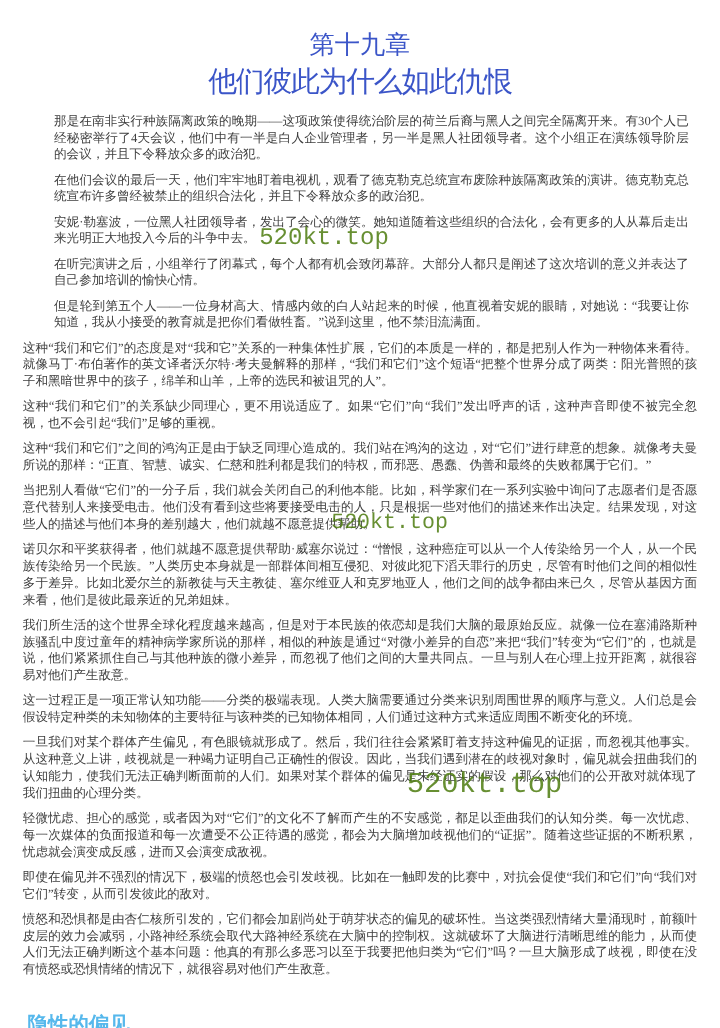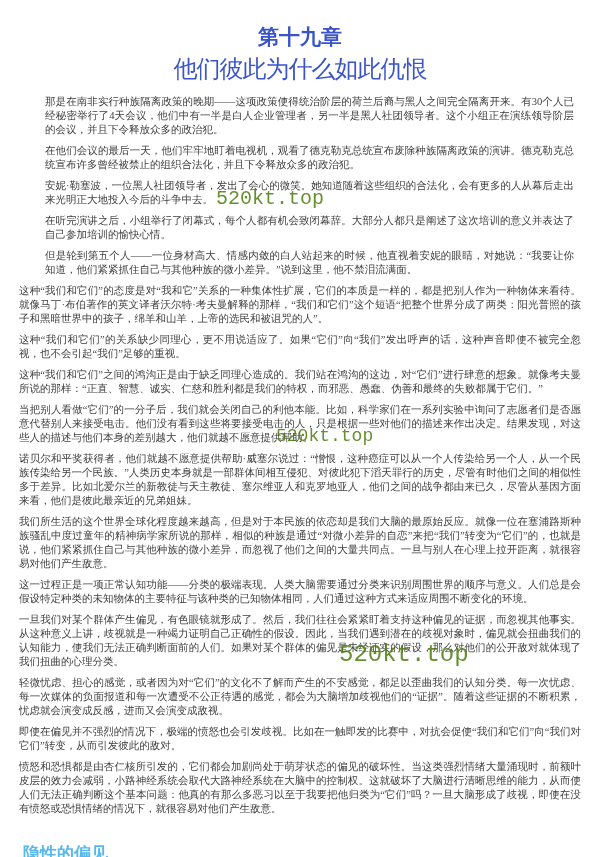--- a/index.html
+++ b/index.html
@@ -2,21 +2,21 @@
 <html lang="zh"><head>
 <meta charset="utf-8">
 <style>
   html,body { margin:0; padding:0; background:#ffffff; }
   body { width:600px; height:857px; font-family:"Liberation Serif","DejaVu Serif",serif; }
   .page { position:relative; width:600px; height:857px; overflow:hidden; background:#ffffff; }
   .content { padding:26px 19px 0 19px; }
 
   .chapter-number {
     margin:0 0 9px 0; text-align:center;
-    color:#3b55c8; font-size:21px; font-weight:bold; line-height:1.05;
+    color:#3b55c8; font-size:21px; font-weight:normal; line-height:1.05;
   }
   .chapter-title {
     margin:0 0 13px 0; text-align:center;
     color:#3b55c8; font-size:24px; font-weight:normal; line-height:1.05;
     letter-spacing:-1px;
   }
 
   p.body-par {
     margin:0 0 7px 0;
     font-size:10.5px; line-height:14px; color:#3d3d3d;
@@ -45,21 +45,21 @@
   <div class="content">
 
     <h1 class="chapter-number">第十九章</h1>
     <h2 class="chapter-title">他们彼此为什么如此仇恨</h2>
 
     <div class="quote-block">
       <p class="body-par">那是在南非实行种族隔离政策的晚期——这项政策使得统治阶层的荷兰后裔与黑人之间完全隔离开来。有30个人已经秘密举行了4天会议，他们中有一半是白人企业管理者，另一半是黑人社团领导者。这个小组正在演练领导阶层的会议，并且下令释放众多的政治犯。</p>
       <p class="body-par">在他们会议的最后一天，他们牢牢地盯着电视机，观看了德克勒克总统宣布废除种族隔离政策的演讲。德克勒克总统宣布许多曾经被禁止的组织合法化，并且下令释放众多的政治犯。</p>
       <p class="body-par">安妮·勒塞波，一位黑人社团领导者，发出了会心的微笑。她知道随着这些组织的合法化，会有更多的人从幕后走出来光明正大地投入今后的斗争中去。</p>
       <p class="body-par">在听完演讲之后，小组举行了闭幕式，每个人都有机会致闭幕辞。大部分人都只是阐述了这次培训的意义并表达了自己参加培训的愉快心情。</p>
-      <p class="body-par">但是轮到第五个人——一位身材高大、情感内敛的白人站起来的时候，他直视着安妮的眼睛，对她说：“我要让你知道，他们紧紧抓住自己与其他种族的微小差异。”说到这里，他不禁泪流满面。</p>
+      <p class="body-par">但是轮到第五个人——一位身材高大、情感内敛的白人站起来的时候，他直视着安妮的眼睛，对她说：“我要让你知道，我从小接受的教育就是把你们看做牲畜。”说到这里，他不禁泪流满面。</p>
     </div>
 
     <p class="body-par">这种“我们和它们”的态度是对“我和它”关系的一种集体性扩展，它们的本质是一样的，都是把别人作为一种物体来看待。就像马丁·布伯著作的英文译者沃尔特·考夫曼解释的那样，“我们和它们”这个短语“把整个世界分成了两类：阳光普照的孩子和黑暗世界中的孩子，绵羊和山羊，上帝的选民和被诅咒的人”。</p>
     <p class="body-par">这种“我们和它们”的关系缺少同理心，更不用说适应了。如果“它们”向“我们”发出呼声的话，这种声音即使不被完全忽视，也不会引起“我们”足够的重视。</p>
     <p class="body-par">这种“我们和它们”之间的鸿沟正是由于缺乏同理心造成的。我们站在鸿沟的这边，对“它们”进行肆意的想象。就像考夫曼所说的那样：“正直、智慧、诚实、仁慈和胜利都是我们的特权，而邪恶、愚蠢、伪善和最终的失败都属于它们。”</p>
     <p class="body-par">当把别人看做“它们”的一分子后，我们就会关闭自己的利他本能。比如，科学家们在一系列实验中询问了志愿者们是否愿意代替别人来接受电击。他们没有看到这些将要接受电击的人，只是根据一些对他们的描述来作出决定。结果发现，对这些人的描述与他们本身的差别越大，他们就越不愿意提供帮助。</p>
     <p class="body-par">诺贝尔和平奖获得者，他们就越不愿意提供帮助·威塞尔说过：“憎恨，这种癌症可以从一个人传染给另一个人，从一个民族传染给另一个民族。”人类历史本身就是一部群体间相互侵犯、对彼此犯下滔天罪行的历史，尽管有时他们之间的相似性多于差异。比如北爱尔兰的新教徒与天主教徒、塞尔维亚人和克罗地亚人，他们之间的战争都由来已久，尽管从基因方面来看，他们是彼此最亲近的兄弟姐妹。</p>
     <p class="body-par">我们所生活的这个世界全球化程度越来越高，但是对于本民族的依恋却是我们大脑的最原始反应。就像一位在塞浦路斯种族骚乱中度过童年的精神病学家所说的那样，相似的种族是通过“对微小差异的自恋”来把“我们”转变为“它们”的，也就是说，他们紧紧抓住自己与其他种族的微小差异，而忽视了他们之间的大量共同点。一旦与别人在心理上拉开距离，就很容易对他们产生敌意。</p>
     <p class="body-par">这一过程正是一项正常认知功能——分类的极端表现。人类大脑需要通过分类来识别周围世界的顺序与意义。人们总是会假设特定种类的未知物体的主要特征与该种类的已知物体相同，人们通过这种方式来适应周围不断变化的环境。</p>
     <p class="body-par">一旦我们对某个群体产生偏见，有色眼镜就形成了。然后，我们往往会紧紧盯着支持这种偏见的证据，而忽视其他事实。从这种意义上讲，歧视就是一种竭力证明自己正确性的假设。因此，当我们遇到潜在的歧视对象时，偏见就会扭曲我们的认知能力，使我们无法正确判断面前的人们。如果对某个群体的偏见是未经证实的假设，那么对他们的公开敌对就体现了我们扭曲的心理分类。</p>

